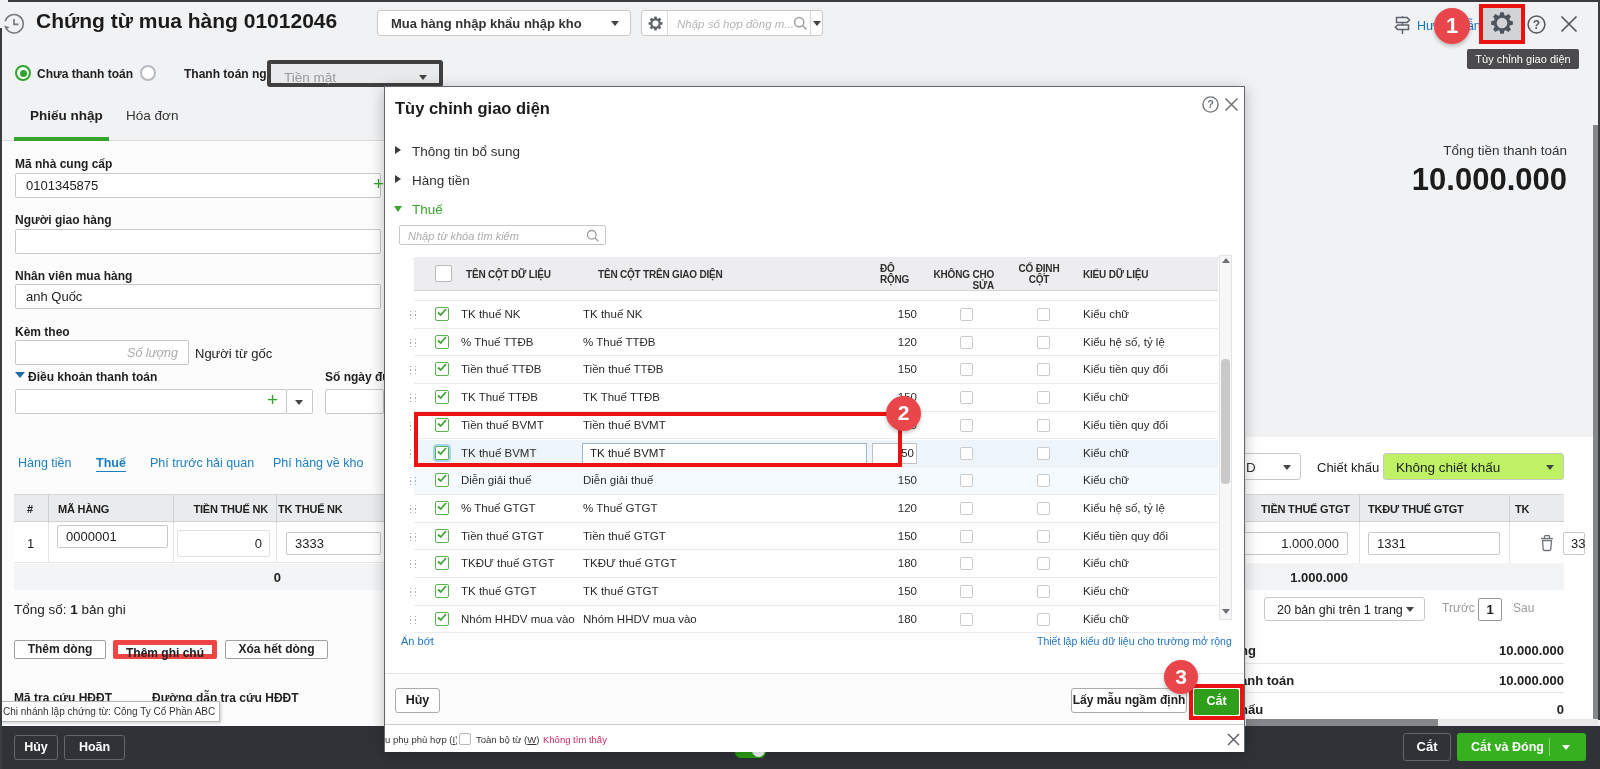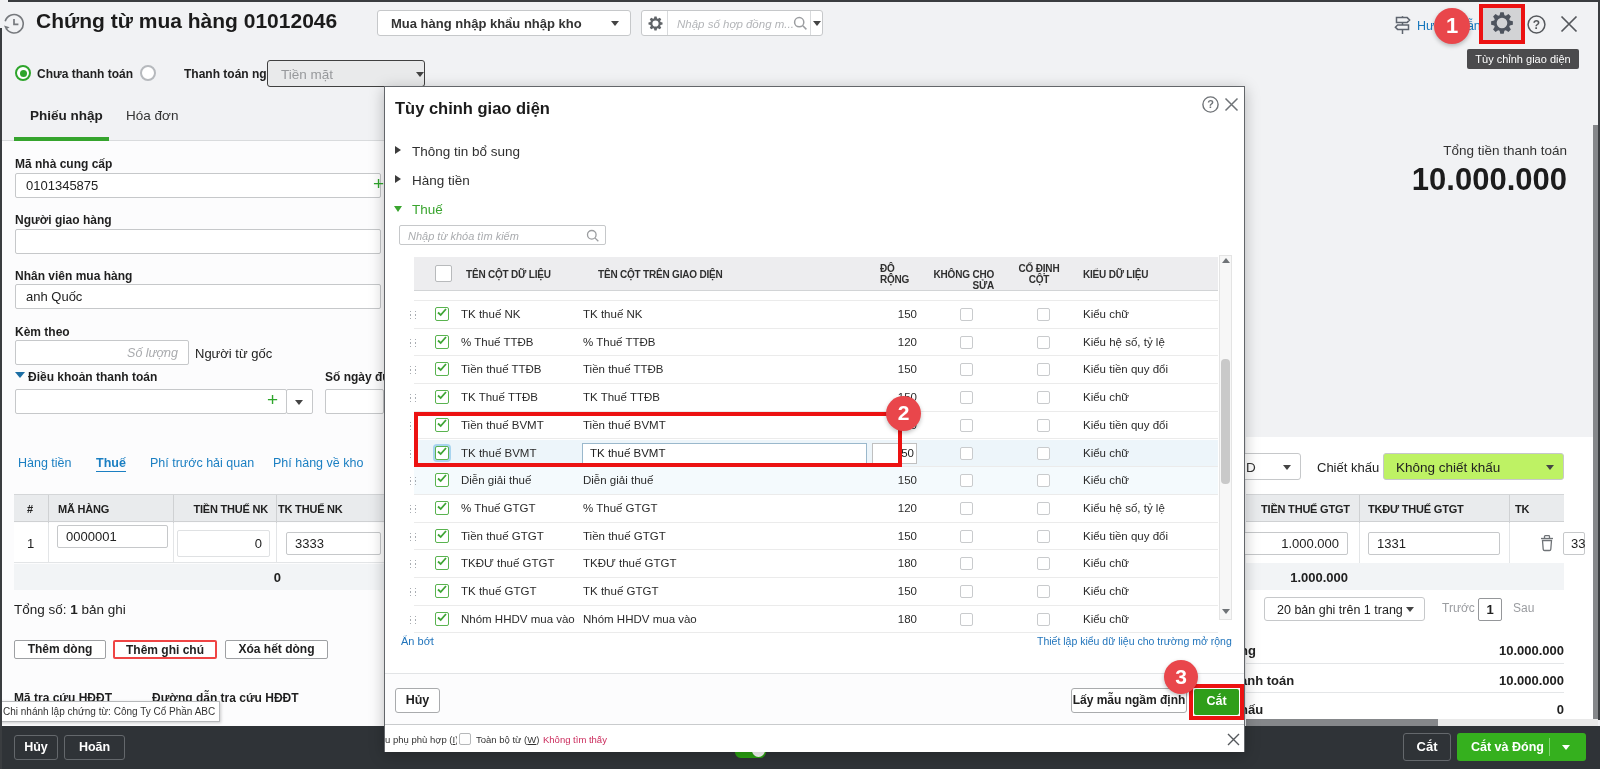--- a/index.html
+++ b/index.html
@@ -75,21 +75,21 @@
 <svg class="abs" style="left:1559px;top:14px;" width="20" height="20" viewBox="0 0 20 20">
     <path d="M2.5 2.5 L17.5 17.5 M17.5 2.5 L2.5 17.5" stroke="#55585c" stroke-width="1.7"></path>
   </svg>
 <div class="abs nw" style="left:1467px;top:49px;width:112px;height:20px;background:#4b4b4d;border-radius:2px;color:#fff;font-size:11px;text-align:center;line-height:20px;">Tùy chỉnh giao diện</div>
 
 <div class="abs" style="left:15px;top:65px;width:16px;height:16px;border-radius:50%;border:2px solid #2ea52b;background:#fff;"></div>
 <div class="abs" style="left:19.5px;top:69.5px;width:7px;height:7px;border-radius:50%;background:#2ea52b;"></div>
 <div class="abs b nw" style="left:37px;top:67px;font-size:12px;">Chưa thanh toán</div>
 <div class="abs" style="left:140px;top:65px;width:16px;height:16px;border-radius:50%;border:2px solid #b6b9bd;background:#fff;"></div>
 <div class="abs b nw" style="left:164px;top:67px;font-size:12px;margin-left:20px;">Thanh toán ngay</div>
-<div class="abs" style="left:267px;top:60px;width:158px;height:27px;background:#e9eaeb;border:1px solid #404040;border-radius:3px;">
+<div class="abs" style="left:267px;top:60px;width:176px;height:27px;background:#e9eaeb;border:4px solid #404040;border-radius:3px;">
   <span class="abs" style="left:13px;top:6px;font-size:13.5px;color:#97999c;">Tiền mặt</span>
   <span class="caret abs" style="left:148px;top:11px;"></span>
 </div>
 
 <div class="abs" style="left:2px;top:141px;width:382px;height:585px;background:#fcfcfd;"></div>
 <div class="abs" style="left:0px;top:140px;width:384px;height:1px;background:#d9dbdd;"></div>
 <div class="abs b nw" style="left:30px;top:108px;font-size:13.5px;">Phiếu nhập</div>
 <div class="abs nw" style="left:126px;top:108px;font-size:13.5px;color:#333;">Hóa đơn</div>
 <div class="abs" style="left:14px;top:137px;width:95px;height:4px;background:#35a42d;"></div>
 
@@ -147,21 +147,21 @@
     </span>
  <span class="inp" style="left:272px;top:9px;width:95px;height:23px;">
       <span class="abs" style="left:8px;top:3px;">3333</span>
     </span>
 </div>
 <div class="abs" style="left:14px;top:564px;width:370px;height:26px;background:#f2f4f6;">
  <span class="abs b" style="left:175px;top:6px;width:92px;text-align:right;font-size:13px;">0</span>
 </div>
 <div class="abs nw" style="left:14px;top:602px;font-size:13.5px;">Tổng số: <span class="b">1</span> bản ghi</div>
 <div class="abs b nw" style="left:14px;top:640px;width:92px;height:19px;border:1px solid #9ea0a3;border-radius:2px;background:#fff;text-align:center;line-height:17px;font-size:12px;">Thêm dòng</div>
-<div class="abs b nw" style="left:113px;top:640px;width:104px;height:19px;border:2px solid #ef4444;border-radius:2px;background:#fff;text-align:center;line-height:17px;font-size:12px;">Thêm ghi chú</div>
+<div class="abs b nw" style="left:113px;top:640px;width:104px;height:19px;border:5px solid #ef4444;border-radius:2px;background:#fff;text-align:center;line-height:17px;font-size:12px;">Thêm ghi chú</div>
 <div class="abs b nw" style="left:225px;top:640px;width:103px;height:19px;border:1px solid #9ea0a3;border-radius:2px;background:#fff;text-align:center;line-height:17px;font-size:12px;">Xóa hết dòng</div>
 <div class="lbl" style="left:14px;top:691px;">Mã tra cứu HĐĐT</div>
 <div class="lbl" style="left:152px;top:691px;">Đường dẫn tra cứu HĐĐT</div>
 <div class="abs nw" style="left:-2px;top:701px;width:222px;height:21px;background:#fff;border:1px solid #b6b8ba;box-shadow:1px 1px 3px rgba(0,0,0,.2);font-size:10px;color:#333;line-height:19px;padding-left:4px;overflow:hidden;">Chi nhánh lập chứng từ: Công Ty Cổ Phần ABC</div>
 
 <div class="abs" style="left:1246px;top:437px;width:352px;height:289px;background:#fff;"></div>
 <div class="abs nw" style="right:33px;top:143px;font-size:13.5px;color:#333;">Tổng tiền thanh toán</div>
 <div class="abs b nw" style="right:33px;top:162px;font-size:31px;color:#1c1c1c;">10.000.000</div>
 
 <div class="abs" style="left:1230px;top:453px;width:71px;height:27px;background:#fff;border:1px solid #c6c8ca;border-radius:3px;">

